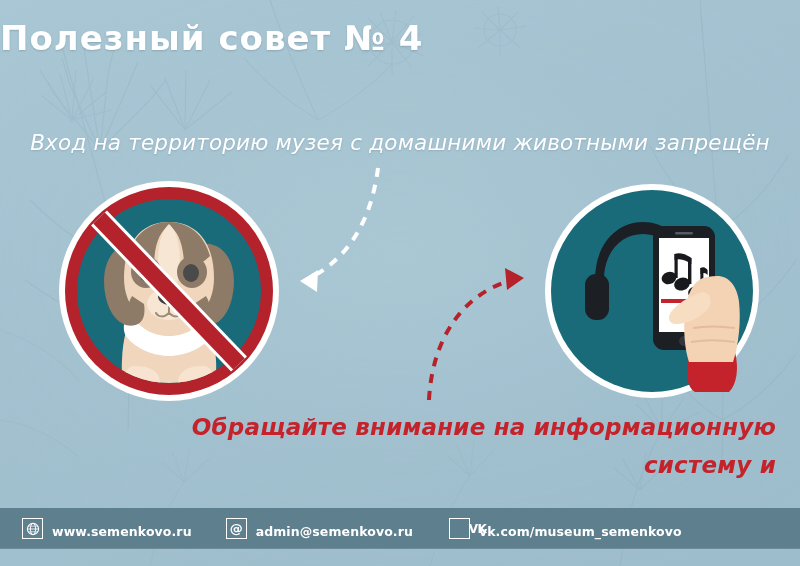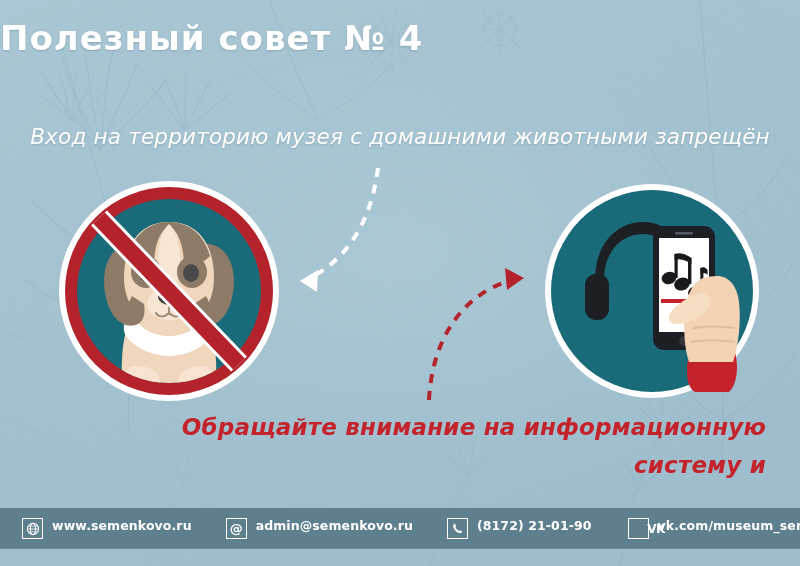--- a/index.html
+++ b/index.html
@@ -49,38 +49,38 @@
     font-family: "DejaVu Sans", sans-serif;
     font-weight: bold;
     font-size: 34px;
     letter-spacing: 1px;
     text-shadow: 0 1px 2px rgba(70,100,115,0.30);
   }
 
   
   .headline {
     position: absolute;
-    top: 124px;
+    top: 130px;
     left: 0;
     width: 800px;
     text-align: center;
     color: #ffffff;
     font-family: "DejaVu Sans", sans-serif;
     font-weight: normal;
     font-size: 21.5px;
     letter-spacing: 0.2px;
     font-style: italic;
     text-shadow: 0 1px 2px rgba(70,100,115,0.25);
   }
 
   
   .redtext {
     position: absolute;
     top: 408px;
-    left: 136px;
+    left: 146px;
     width: 630px;
     text-align: right;
     color: #c5232b;
     font-family: "DejaVu Sans", sans-serif;
     font-weight: bold;
     font-size: 23px;
     line-height: 38px;
     font-style: italic;
     letter-spacing: 0.2px;
   }
@@ -109,21 +109,21 @@
     top: 508px;
     width: 800px;
     height: 41px;
     background: #5e7f8d;
     display: flex;
     align-items: center;
     box-shadow: 0 -1px 0 rgba(255,255,255,0.10) inset;
   }
   .f-item {
     display: flex;
-    align-items: flex-start;
+    align-items: flex-end;
     color: #ffffff;
     font-family: "DejaVu Sans", sans-serif;
     font-weight: bold;
     font-size: 12.5px;
     white-space: nowrap;
   }
   .f-item .f-label { margin-left: 9px; letter-spacing: 0.1px; }
   .f-icon {
     width: 21px;
     height: 21px;
@@ -376,30 +376,20 @@
         </svg>
       </span>
       <span class="f-label">www.semenkovo.ru</span>
     </div>
 
     <div class="f-item f-mail">
       <span class="f-icon">@</span>
       <span class="f-label">admin@semenkovo.ru</span>
     </div>
 
-    <div class="f-item f-phone">
-      <span class="f-icon">
-        <svg width="13" height="13" viewBox="0 0 13 13">
-          <path d="M3.6 1.4 C2.4 2.2 1.8 3.6 2.4 5.4 C3.2 7.8 5.4 10.1 7.8 10.9
-                   C9.4 11.4 10.7 10.8 11.5 9.7 L9.3 8.2 C8.8 8.8 8.2 9 7.6 8.7
-                   C6.2 8 5.2 7 4.6 5.6 C4.3 5 4.5 4.4 5.1 3.9 Z" fill="#ffffff"></path>
-        </svg>
-      </span>
-      <span class="f-label">(8172) 21-01-90</span>
-    </div>
 
     <div class="f-item f-vk">
       <span class="f-icon">
         <span class="vk-glyph">VK</span>
       </span>
       <span class="f-label">vk.com/museum_semenkovo</span>
     </div>
 
   </div>
 

